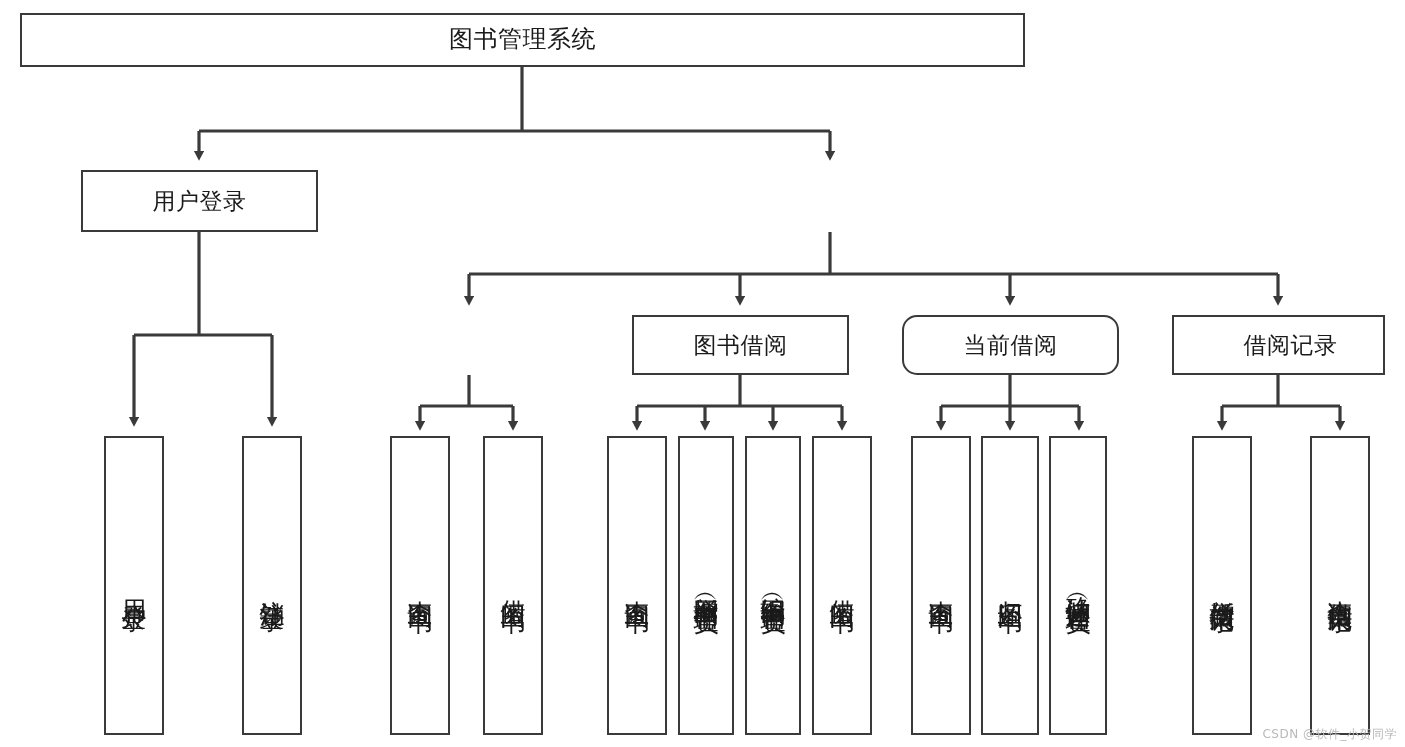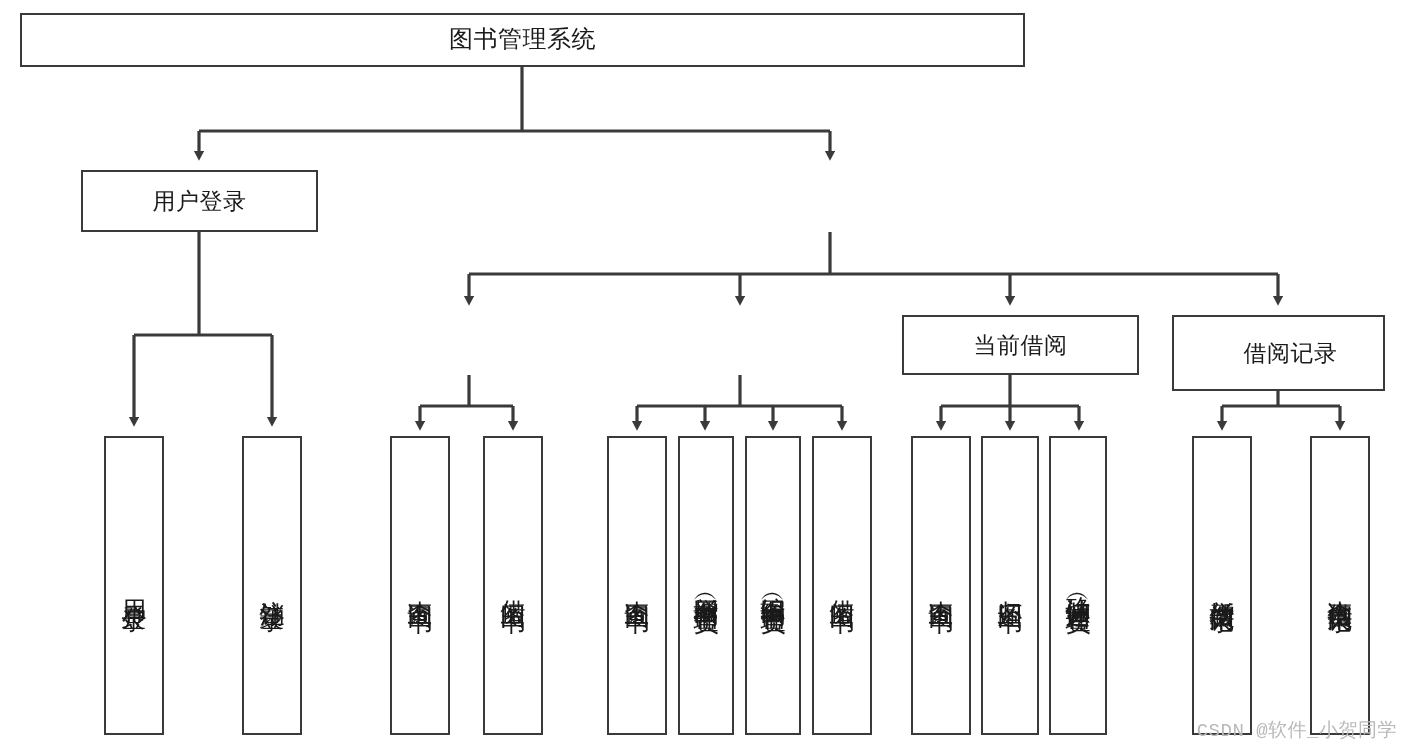--- a/index.html
+++ b/index.html
@@ -53,26 +53,25 @@
     font-size:25px;
     letter-spacing:3px;
     line-height:1;
     max-height:100%;
   }
   .v-node.tall .lbl{ font-size:25px; letter-spacing:2px; }
   #watermark{
     position:absolute;
     right:8px;
     bottom:4px;
-    font-size:19px;
+    font-size:12px;
     color:#b9b9b9;
     letter-spacing:0.5px;
     white-space:nowrap;
     user-select:none;
-    font-family:Liberation Mono, monospace;
   }
 </style>
 </head>
 <body>
 
 <div id="diagram">
 
   <svg id="svg-layer" viewBox="0 0 1405 747" xmlns="http://www.w3.org/2000/svg">
     <defs>
       <marker id="arrow" markerWidth="10" markerHeight="11" refX="1.2" refY="5.2" orient="auto" markerUnits="userSpaceOnUse">
@@ -126,26 +125,29 @@
   <div class="node h-node root" style="left:20px;top:13px;width:1005px;height:54px;">
     <span class="lbl">图书管理系统</span>
   </div>
 
   <div class="node h-node" style="left:81px;top:170px;width:237px;height:62px;">
     <span class="lbl">用户登录</span>
   </div>
 
 
 
-
-  <div class="node h-node" style="left:902px;top:315px;width:237px;height:60px;">
+  <div class="node h-node" style="left:632px;top:315px;width:217px;height:60px;">
+    <span class="lbl">图书借阅</span>
+  </div>
+
+  <div class="node h-node" style="left:902px;top:315px;width:217px;height:60px;border-radius:15px;">
     <span class="lbl">当前借阅</span>
   </div>
 
-  <div class="node h-node" style="left:1172px;top:315px;width:213px;height:76px;padding-left:24px;">
+  <div class="node h-node" style="left:1172px;top:315px;width:213px;height:60px;padding-left:24px;">
     <span class="lbl">借阅记录</span>
   </div>
 
   <div class="node v-node" style="left:104px;top:436px;width:60px;height:299px;">
     <span class="lbl">用户登录</span>
   </div>
 
   <div class="node v-node" style="left:242px;top:436px;width:60px;height:299px;">
     <span class="lbl">注销登录</span>
   </div>

